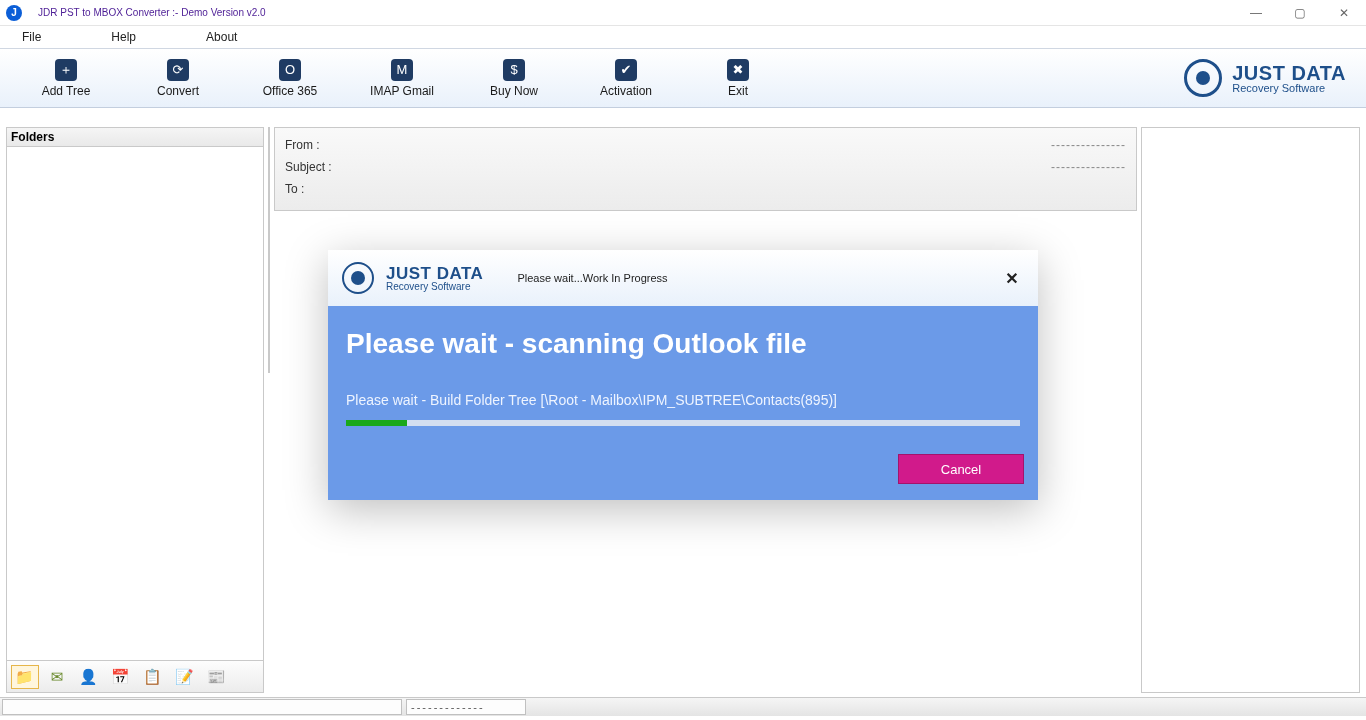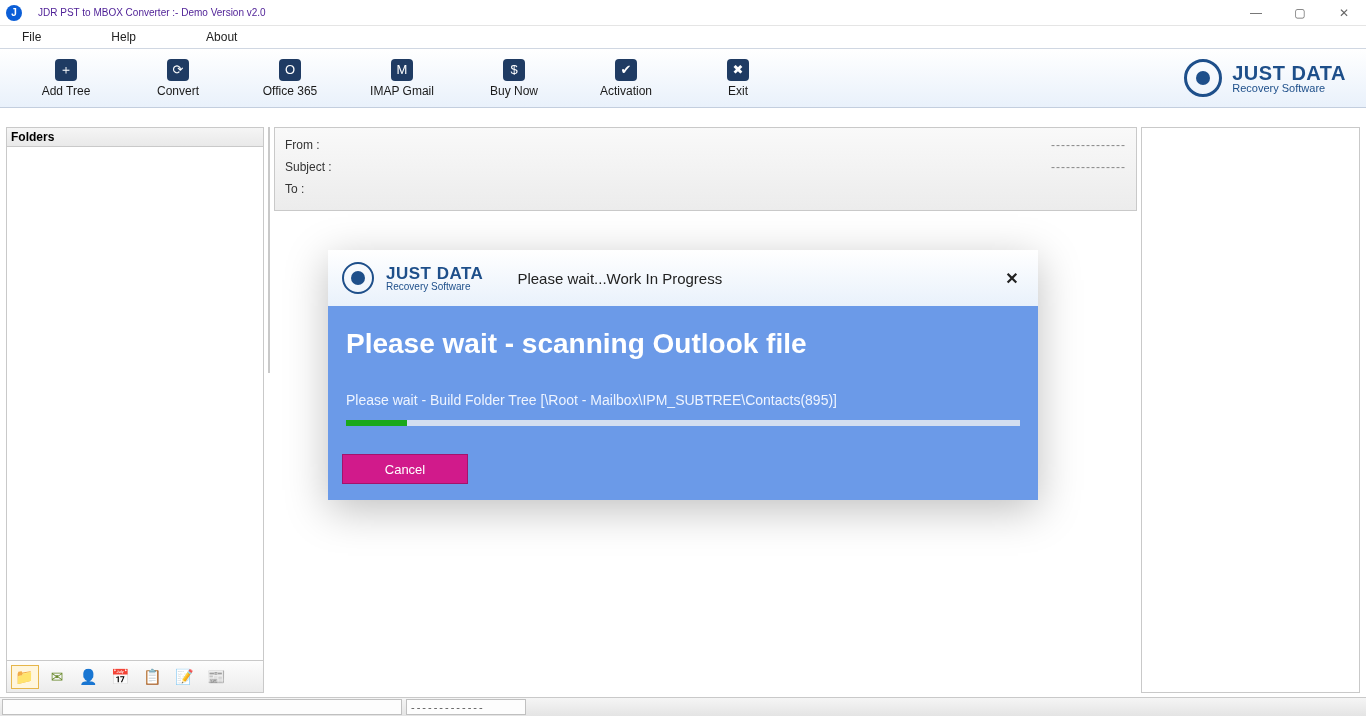--- a/index.html
+++ b/index.html
@@ -40,28 +40,28 @@
 .detailhead .dashfield2 { color:#888; letter-spacing:1px; }
 .msgpane { flex:1; border:1px solid #c9c9c9; background:#fff; }
 
 .statusbar { height: 19px; background:linear-gradient(#f5f5f5,#e4e4e4); border-top:1px solid #c9c9c9; display:flex; align-items:center; font-size:11px; }
 .statusbar .cell { border:1px solid #c0c0c0; height:16px; margin:0 2px; background:#fdfdfd; }
 .statusbar .cell.a { width: 400px; }
 .statusbar .cell.b { width: 120px; display:flex; align-items:center; padding:0 4px; color:#555; letter-spacing:2px;}
 
 .modal { position:absolute; left:328px; top:250px; width:710px; background:#6b9ae8; box-shadow:0 10px 40px rgba(0,0,0,.25); }
 .modal-head { height:56px; background:linear-gradient(#ffffff,#e9f1fb); display:flex; align-items:center; padding:0 14px; gap:12px; }
-.modal-head .title { font-size:15px; color:#222; margin-left:22px;}
+.modal-head .title { font-size:11px; color:#222; margin-left:22px;}
 .modal-head .close { margin-left:auto; font-size:16px; font-weight:bold; color:#222; cursor:default; width:24px; text-align:center;}
 .modal-body { padding:22px 18px 18px 18px; color:#fff; }
 .modal-body h2 { font-size:28px; font-weight:700; margin-bottom:32px; }
 .modal-body .msg { font-size:14px; margin-bottom:12px; color:#eef4ff; }
 .progress { height:6px; background:#d3def0; width:100%; position:relative; }
 .progress .bar { position:absolute; left:0; top:0; height:100%; background:#1aa81a; }
-.modal .btns { display:flex; padding:10px 14px 16px 14px; }
+.modal .btns { display:flex; justify-content:flex-end; padding:10px 14px 16px 14px; }
 .modal .btns button { width:126px; height:30px; background:#d11a8b; color:#fff; border:1px solid #a2146c; font-size:13px; }
 </style>
 </head>
 <body>
 
 <div class="titlebar">
   <span class="app-icon">J</span>
   <span class="title">JDR PST to MBOX Converter :- Demo Version v2.0</span>
   <div class="winbtns">
     <div>—</div>

